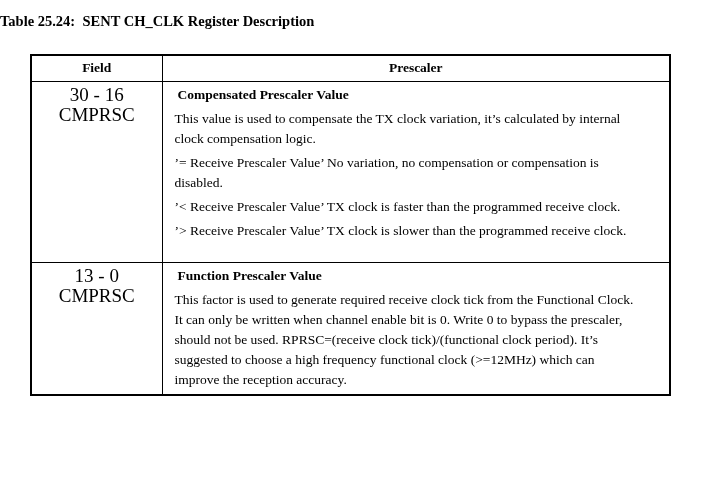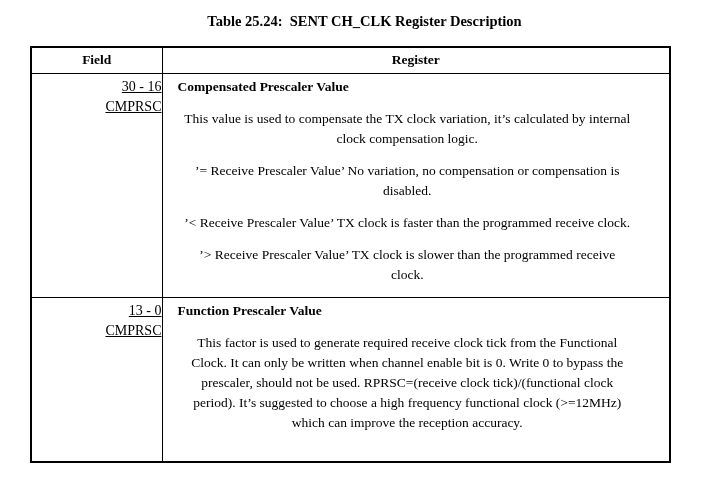--- a/index.html
+++ b/index.html
@@ -8,31 +8,30 @@
     width: 714px;
     height: 501px;
     background: #ffffff;
     color: #000000;
     font-family: "Liberation Serif", "DejaVu Serif", serif;
     overflow: hidden;
   }
   .doc-title {
     position: absolute;
     top: 13px;
-    left: 16px;
+    left: 0;
     width: 697px;
-    text-align: center;
     font-weight: bold;
     font-size: 14.5px;
     white-space: pre-wrap;
   }
   table.reg-table {
     position: absolute;
     left: 30px;
-    top: 46px;
+    top: 54px;
     width: 641px;
     border-collapse: collapse;
     border: 2px solid #000000;
     table-layout: fixed;
   }
   .reg-table th, .reg-table td {
     border: 1px solid #000000;
     vertical-align: top;
     padding: 0;
   }
@@ -40,38 +39,37 @@
   .reg-table th {
     font-size: 13.5px;
     font-weight: bold;
     text-align: center;
     height: 22px;
     vertical-align: middle;
     padding: 1px 0 2px 0;
   }
   .row-cmprsc { height: 181px; }
   .row-cmen   { height: 96px; }
-  .row-rprsc  { height: 164px; }
+  .row-rprsc  { height: 132px; }
   td.field-cell {
-    text-align: right;
-    font-size: 14px;
+    text-align: center;
+    font-size: 19px;
     line-height: 20px;
     padding-top: 3px;
-    text-decoration: underline;
   }
   td.func-cell {
     font-size: 13.5px;
     line-height: 20px;
     padding: 3px 25px 0 8px;
   }
   .func-heading {
     font-weight: bold;
     padding-left: 7px;
   }
-  .func-para { margin: 12px; text-align: center; }
+  .func-para { margin: 4px; }
   .func-option {
     padding-left: 16px;
     font-size: 12.5px;
     white-space: pre-wrap;
   }
 </style>
 </head>
 <body>
 
 <div class="page">
@@ -79,21 +77,21 @@
   <div class="doc-title">Table 25.24:  SENT CH_CLK Register Description</div>
 
   <table class="reg-table">
     <colgroup>
       <col class="col-field">
       <col class="col-function">
     </colgroup>
     <thead>
       <tr>
         <th>Field</th>
-        <th>Register</th>
+        <th>Prescaler</th>
       </tr>
     </thead>
     <tbody>
 
       <tr class="row-cmprsc">
         <td class="field-cell">
           <div>30 - 16</div>
           <div>CMPRSC</div>
         </td>
         <td class="func-cell">

